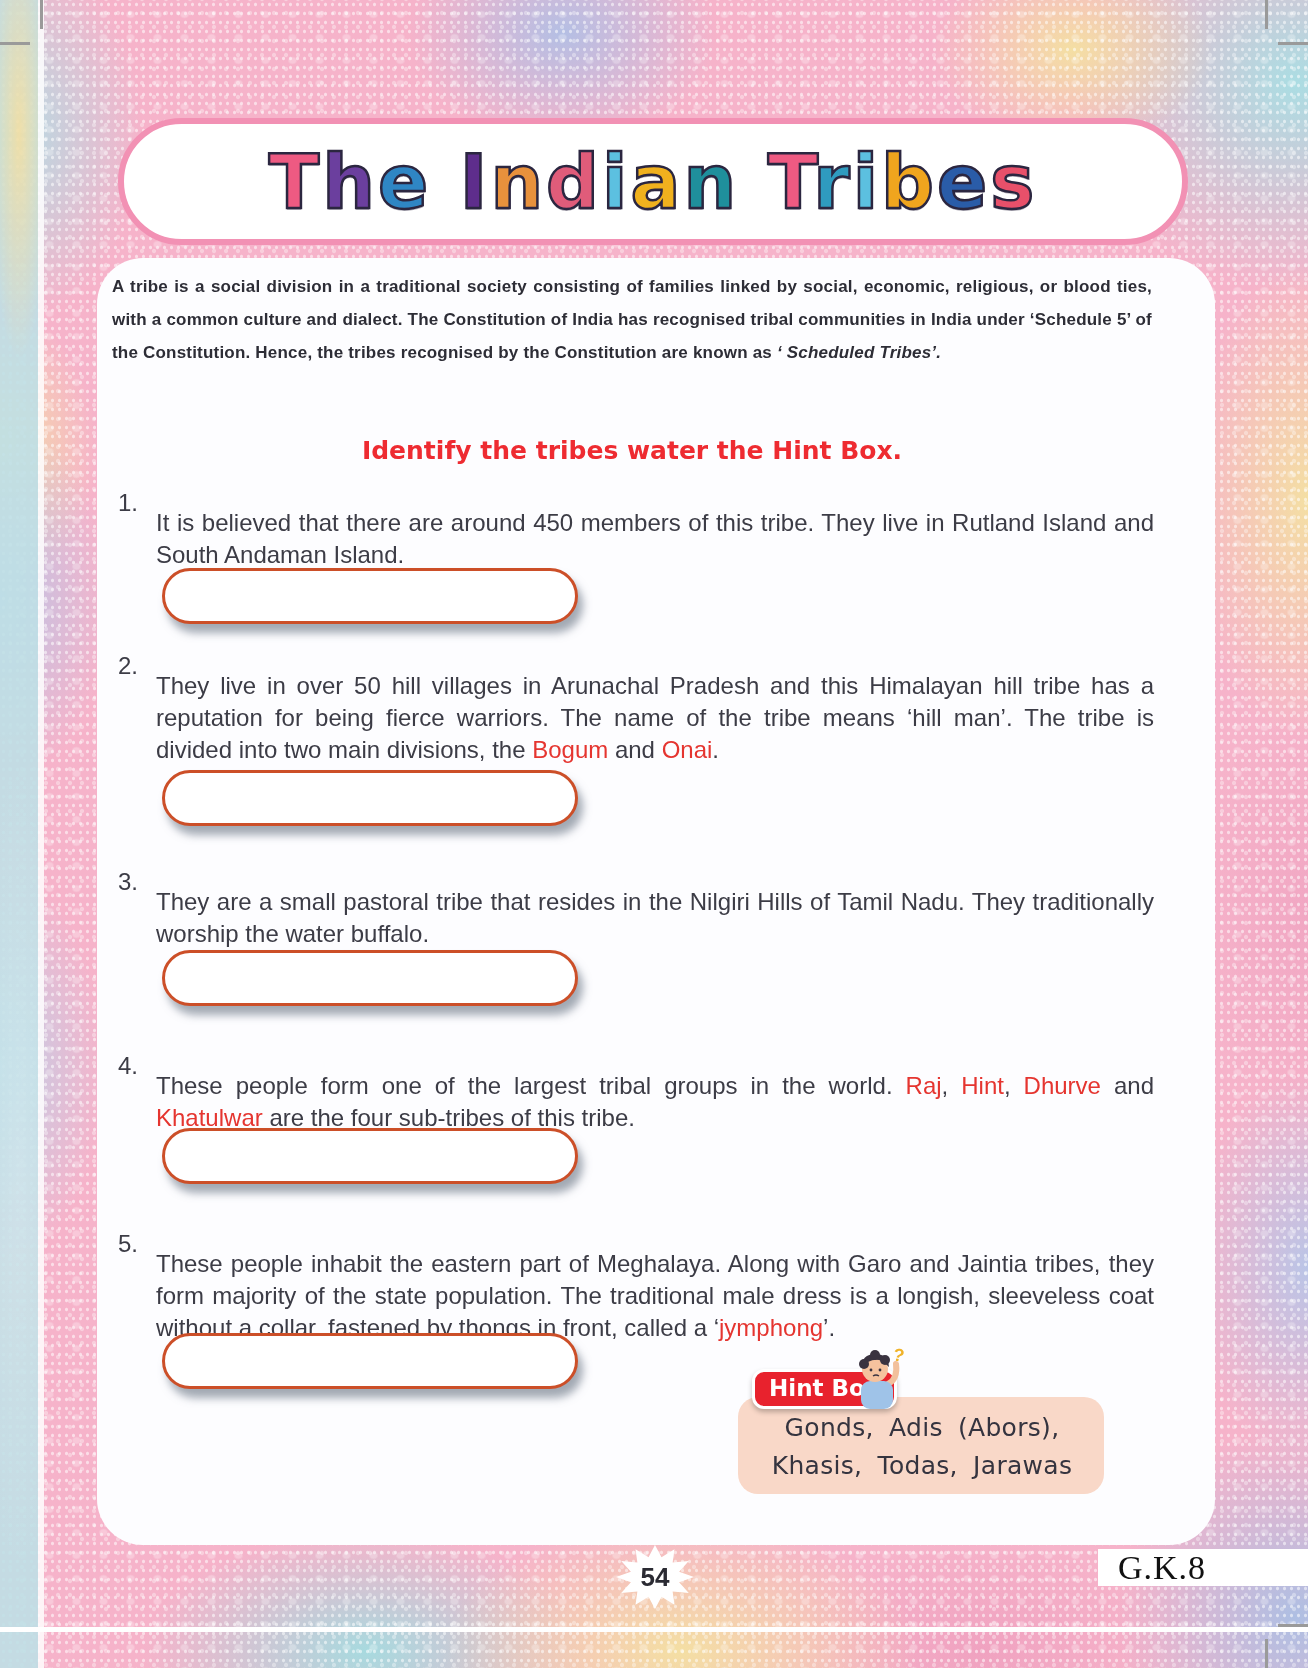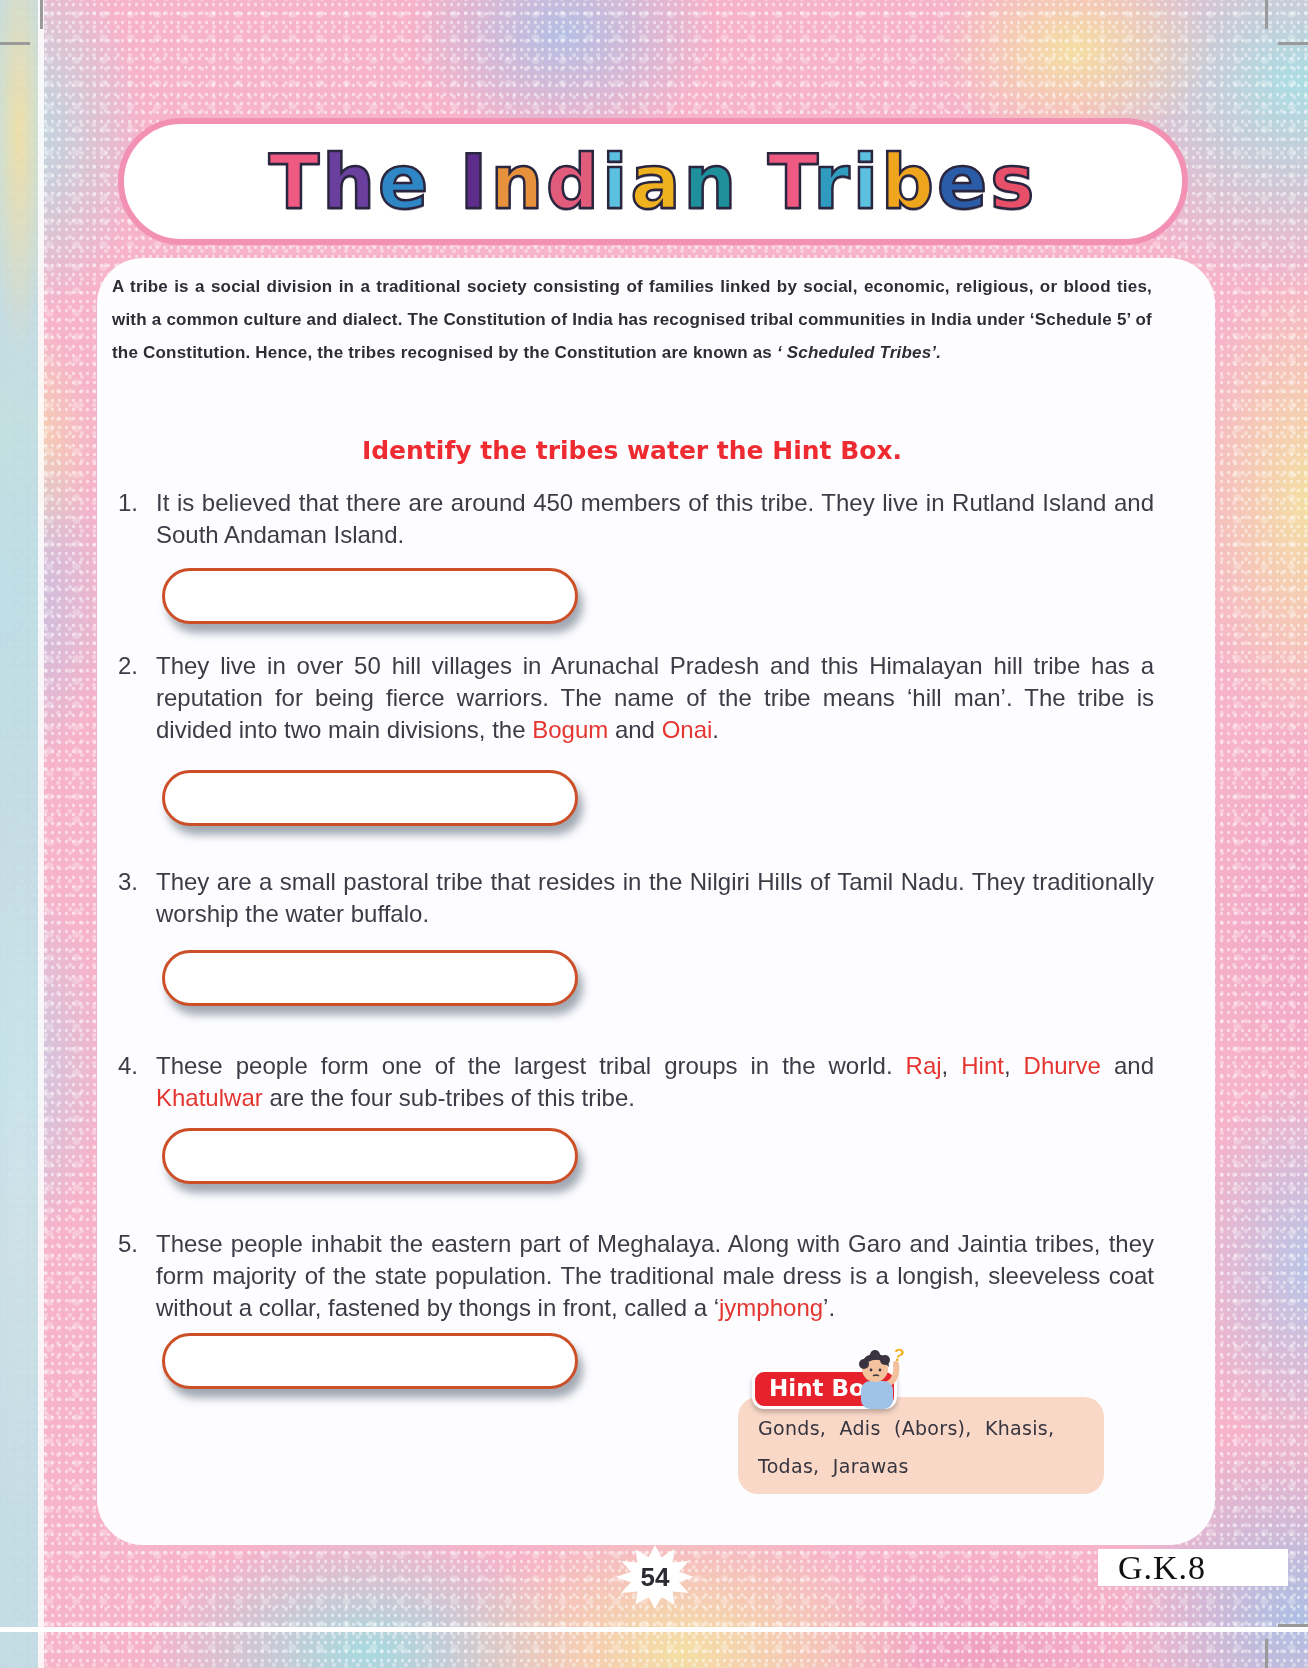--- a/index.html
+++ b/index.html
@@ -91,53 +91,53 @@
   
   .instruction{
     position:absolute;left:112px;top:436px;width:1040px;
     text-align:center;color:var(--heading-red);
     font-family:"DejaVu Sans",sans-serif;font-weight:bold;font-size:25px;
   }
   
   .question{position:absolute;left:118px;width:1036px;display:flex;
     font-size:24px;line-height:32px;color:var(--q-ink);}
   .q-num{flex:0 0 38px;}
-  .q-text{flex:1;text-align:justify;}
+  .q-text{flex:1;text-align:justify;margin-top:20px;}
   .q-text .red-word{color:var(--red);}
   .q1{top:487px;} .q2{top:650px;} .q3{top:866px;} .q4{top:1050px;} .q5{top:1228px;}
   
   .answer-box{
     position:absolute;left:162px;width:416px;height:56px;background:#fff;
     border:3px solid var(--box-border);border-radius:28px;
     box-shadow:5px 9px 8px rgba(88,100,116,.55);
   }
   .b1{top:568px;} .b2{top:770px;} .b3{top:950px;} .b4{top:1128px;} .b5{top:1333px;}
   
   .hint-label{
     position:absolute;left:752px;top:1369px;z-index:3;
     background:var(--label-red);color:#fff;border:3px solid #fff;border-radius:12px;
     font-family:"DejaVu Sans",sans-serif;font-weight:bold;font-size:23px;
     padding:3px 14px 5px 14px;box-shadow:0 3px 5px rgba(0,0,0,.25);
   }
   .hint-boy{position:absolute;left:850px;top:1344px;z-index:4;}
   .hint-panel{
     position:absolute;left:738px;top:1397px;width:366px;height:97px;z-index:2;
     background:var(--peach);border-radius:20px;
-    font-family:"DejaVu Sans",sans-serif;font-size:19px;line-height:38px;
-    color:#35343f;padding:12px 18px 0 20px;word-spacing:7px;letter-spacing:.3px;
+    font-family:"DejaVu Sans",sans-serif;font-size:25px;line-height:38px;
+    color:#35343f;padding:12px 18px 0 20px;word-spacing:7px;letter-spacing:.3px;text-align:center;
   }
   
   .page-star{
     position:absolute;left:616px;top:1545px;width:78px;height:64px;background:#fff;
     clip-path:polygon(100% 50%,80.9% 58.3%,93.3% 75%,72.6% 72.6%,75% 93.3%,58.3% 80.9%,50% 100%,41.7% 80.9%,25% 93.3%,27.4% 72.6%,6.7% 75%,19.1% 58.3%,0% 50%,19.1% 41.7%,6.7% 25%,27.4% 27.4%,25% 6.7%,41.7% 19.1%,50% 0%,58.3% 19.1%,75% 6.7%,72.6% 27.4%,93.3% 25%,80.9% 41.7%);
     display:flex;align-items:center;justify-content:center;
     font-weight:bold;font-size:26px;color:#2b2b33;
   }
   .gk-band{
-    position:absolute;left:1098px;top:1549px;width:190px;height:37px;background:#fff;
+    position:absolute;left:1098px;top:1549px;width:210px;height:37px;background:#fff;
     display:flex;align-items:center;
   }
   .gk-label{
     font-family:"Liberation Serif",serif;font-size:34px;color:#111;
     padding-left:20px;letter-spacing:1px;
   }
 </style>
 </head>
 <body>
 

